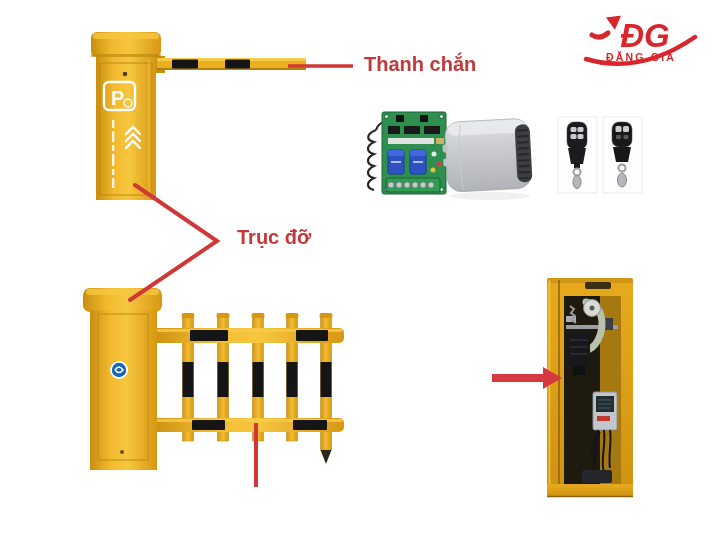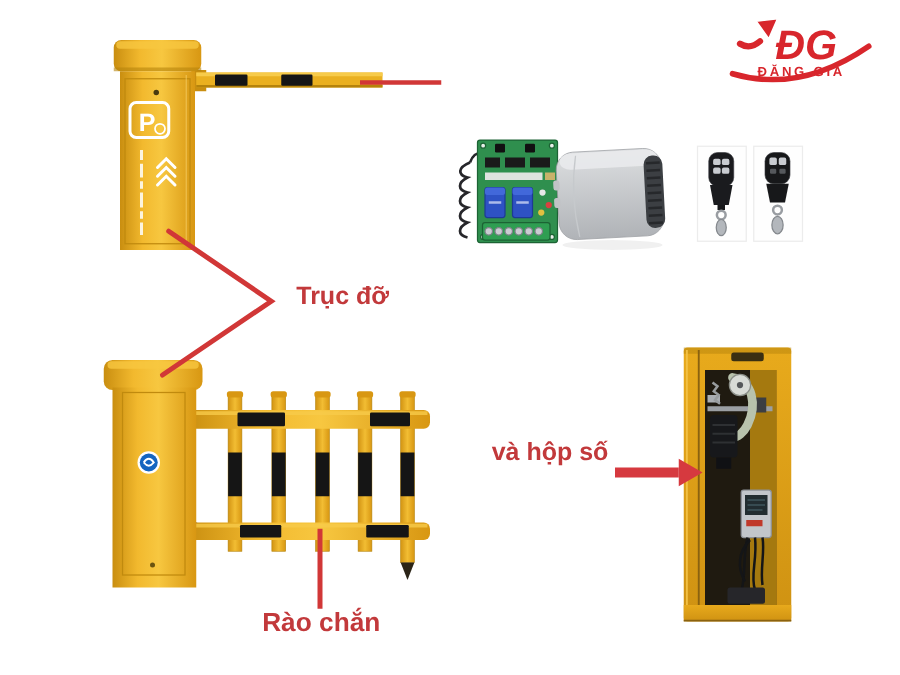--- a/index.html
+++ b/index.html
@@ -287,23 +287,22 @@
   <svg id="overlay" width="720" height="540" viewBox="0 0 720 540">
     <line x1="288" y1="66" x2="353" y2="66" stroke="#d13737" stroke-width="3.5"></line>
     <polyline points="135,185 217,241 130,300" stroke="#d13737" stroke-width="4" fill="none" stroke-linecap="round"></polyline>
     <line x1="256" y1="423" x2="256" y2="487" stroke="#d13737" stroke-width="4"></line>
     <g>
       <line x1="492" y1="378" x2="543" y2="378" stroke="#d6393f" stroke-width="8"></line>
       <polygon points="543,367 562,378 543,389" fill="#d6393f"></polygon>
     </g>
   </svg>
 
+  <div class="lbl lblbox" style="left:364px;top:53px;font-size:20px;">Thanh chắn</div>
 
   <div class="lbl lblbox" style="left:237px;top:226px;font-size:20px;">Trục đỡ</div>
 
 
-  <div class="lbl lblbox lbl-center" style="left:257px;top:487px;font-size:21px;">Rào chắn</div>
 
   <div class="lbl lblbox lbl-center" style="left:440px;top:350px;font-size:20px;line-height:25px;">
-    <div>và hộp số</div>
   </div>
 
 </div>
 
 </body></html>

